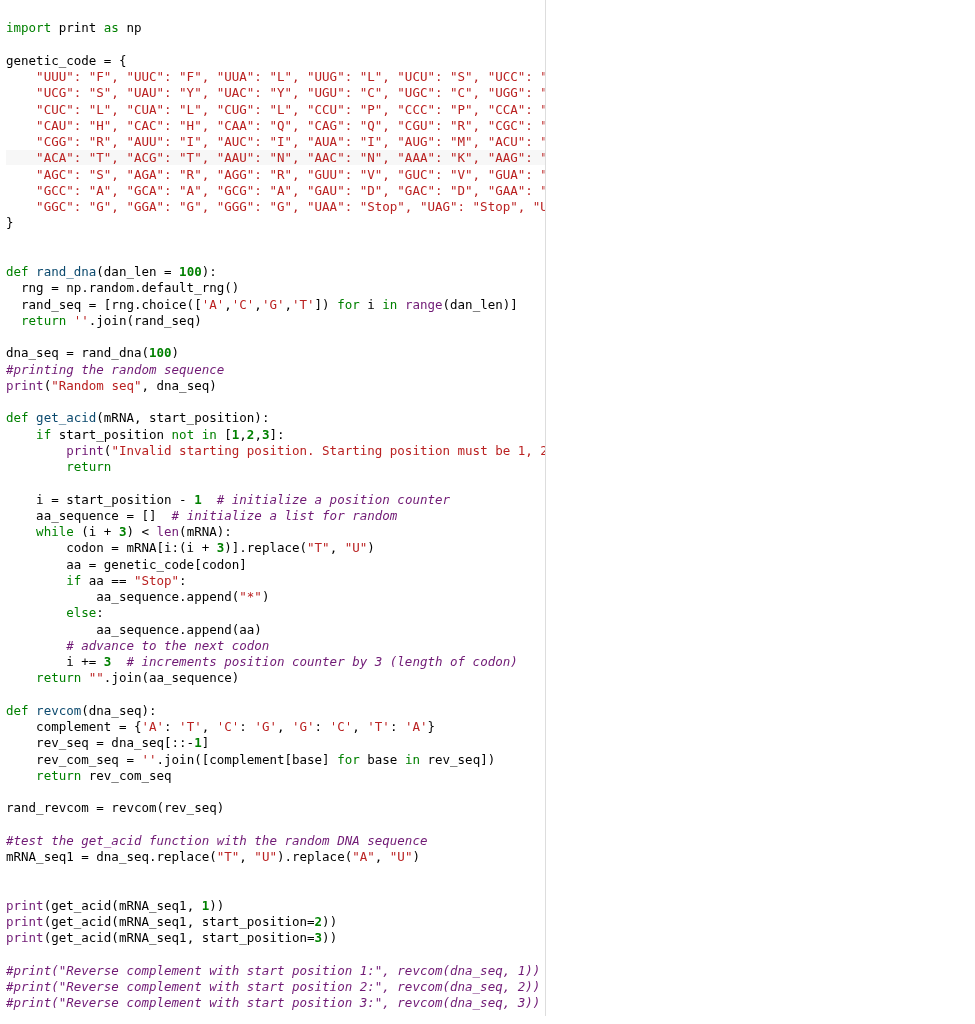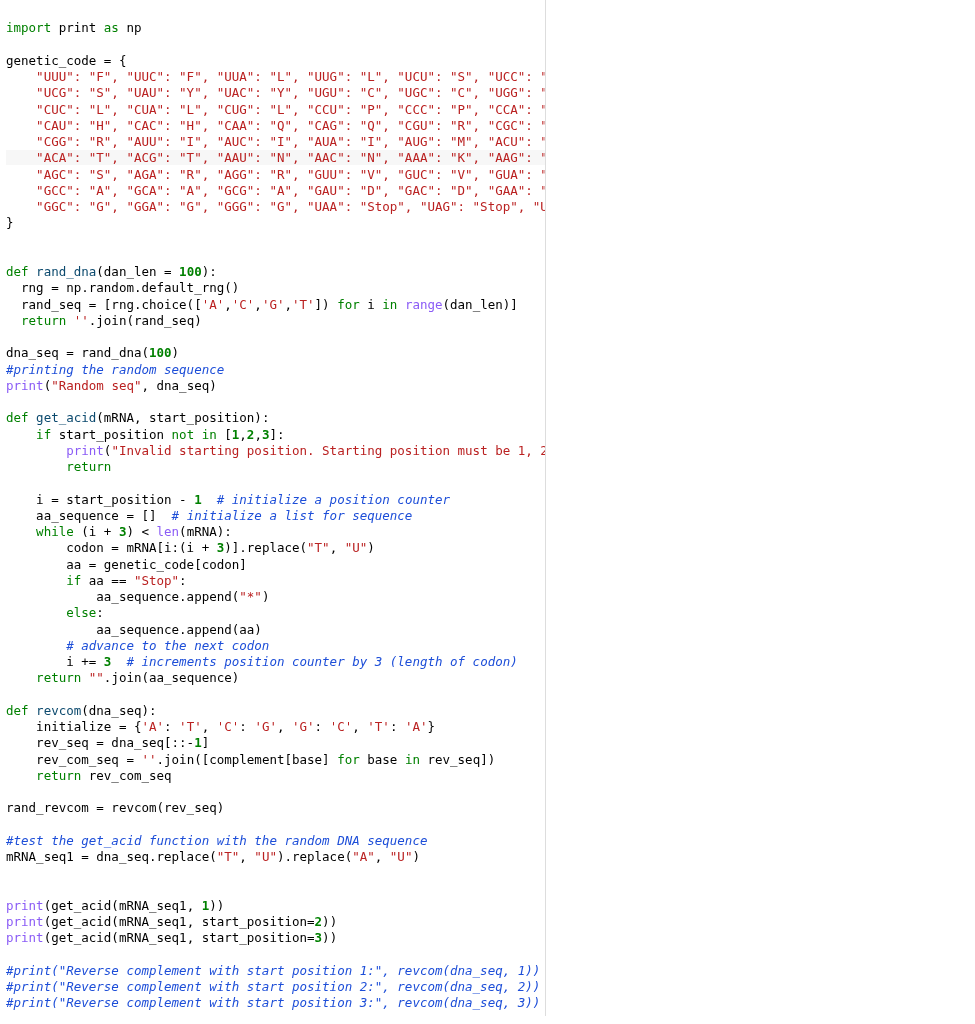--- a/index.html
+++ b/index.html
@@ -24,24 +24,24 @@
   .output-cell {
     padding: 8px 6px 6px 6px;
     white-space: pre-wrap;
     word-break: break-all;
     font-family: "Menlo", "Monaco", "Consolas", monospace;
     font-size: 13px;
     line-height: 1.35;
     color: #000;
   }
   .kw   { color: #008000; font-weight: normal; }                       
-  .bn   { color: #8b5cf6; }                       
+  .bn   { color: #701a75; }                       
   .num  { color: #008000; font-weight: bold; }                       
   .str  { color: #ba2121; }                       
-  .cmt  { color: #1d4ed8; font-style: italic; }   
+  .cmt  { color: #701a75; font-style: italic; }   
   .fn   { color: #0c4a6e; } 
   .cursor-line {
     background: #f7f7f7;
   }
 </style>
 </head>
 <body>
 
 <div class="code-cell">
 <span class="kw">import</span><span> print </span><span class="kw">as</span><span> np</span>
@@ -67,34 +67,34 @@
 <span>dna_seq = rand_dna(</span><span class="num">100</span><span>)</span>
 <span class="cmt">#printing the random sequence</span>
 <span class="bn">print</span><span>(</span><span class="str">"Random seq"</span><span>, dna_seq)</span>
 
 <span class="kw">def</span><span class="fn"> get_acid</span><span>(mRNA, start_position):</span>
 <span class="kw">    if</span><span> start_position </span><span class="kw">not in</span><span> [</span><span class="num">1</span><span>,</span><span class="num">2</span><span>,</span><span class="num">3</span><span>]:</span>
 <span class="bn">        print</span><span>(</span><span class="str">"Invalid starting position. Starting position must be 1, 2, or 3."</span>
 <span class="kw">        return</span>
 
 <span>    i = start_position - </span><span class="num">1</span><span class="cmt">  # initialize a position counter</span>
-<span>    aa_sequence = []  </span><span class="cmt"># initialize a list for sequence</span>
+<span>    aa_sequence = []  </span><span class="cmt"># initialize a list for random</span>
 <span class="kw">    while</span><span> (i + </span><span class="num">3</span><span>) &lt; </span><span class="bn">len</span><span>(mRNA):</span>
 <span>        codon = mRNA[i:(i + </span><span class="num">3</span><span>)].replace(</span><span class="str">"T"</span><span>, </span><span class="str">"U"</span><span>)</span>
 <span>        aa = genetic_code[codon]</span>
 <span class="kw">        if</span><span> aa == </span><span class="str">"Stop"</span><span>:</span>
 <span>            aa_sequence.append(</span><span class="str">"*"</span><span>)</span>
 <span class="kw">        else</span><span>:</span>
 <span>            aa_sequence.append(aa)</span>
 <span class="cmt">        # advance to the next codon</span>
 <span>        i += </span><span class="num">3</span><span class="cmt">  # increments position counter by 3 (length of codon)</span>
 <span class="kw">    return </span><span class="str">""</span><span>.join(aa_sequence)</span>
 
 <span class="kw">def</span><span class="fn"> revcom</span><span>(dna_seq):</span>
-<span>    initialize = {</span><span class="str">'A'</span><span>: </span><span class="str">'T'</span><span>, </span><span class="str">'C'</span><span>: </span><span class="str">'G'</span><span>, </span><span class="str">'G'</span><span>: </span><span class="str">'C'</span><span>, </span><span class="str">'T'</span><span>: </span><span class="str">'A'</span><span>}</span>
+<span>    complement = {</span><span class="str">'A'</span><span>: </span><span class="str">'T'</span><span>, </span><span class="str">'C'</span><span>: </span><span class="str">'G'</span><span>, </span><span class="str">'G'</span><span>: </span><span class="str">'C'</span><span>, </span><span class="str">'T'</span><span>: </span><span class="str">'A'</span><span>}</span>
 <span>    rev_seq = dna_seq[::-</span><span class="num">1</span><span>]</span>
 <span>    rev_com_seq = </span><span class="str">''</span><span>.join([complement[base] </span><span class="kw">for</span><span> base </span><span class="kw">in</span><span> rev_seq])</span>
 <span class="kw">    return</span><span> rev_com_seq</span>
 
 <span>rand_revcom = revcom(rev_seq)</span>
 
 <span class="cmt">#test the get_acid function with the random DNA sequence</span>
 <span>mRNA_seq1 = dna_seq.replace(</span><span class="str">"T"</span><span>, </span><span class="str">"U"</span><span>).replace(</span><span class="str">"A"</span><span>, </span><span class="str">"U"</span><span>)</span>
 
 

